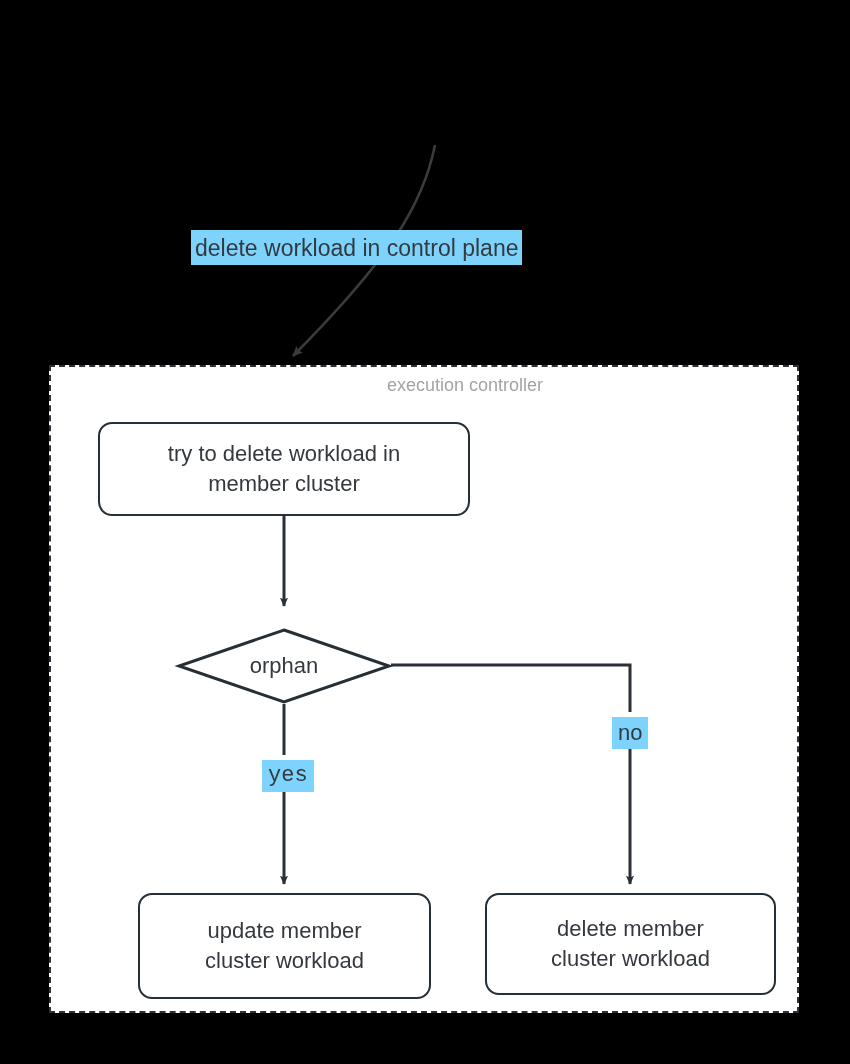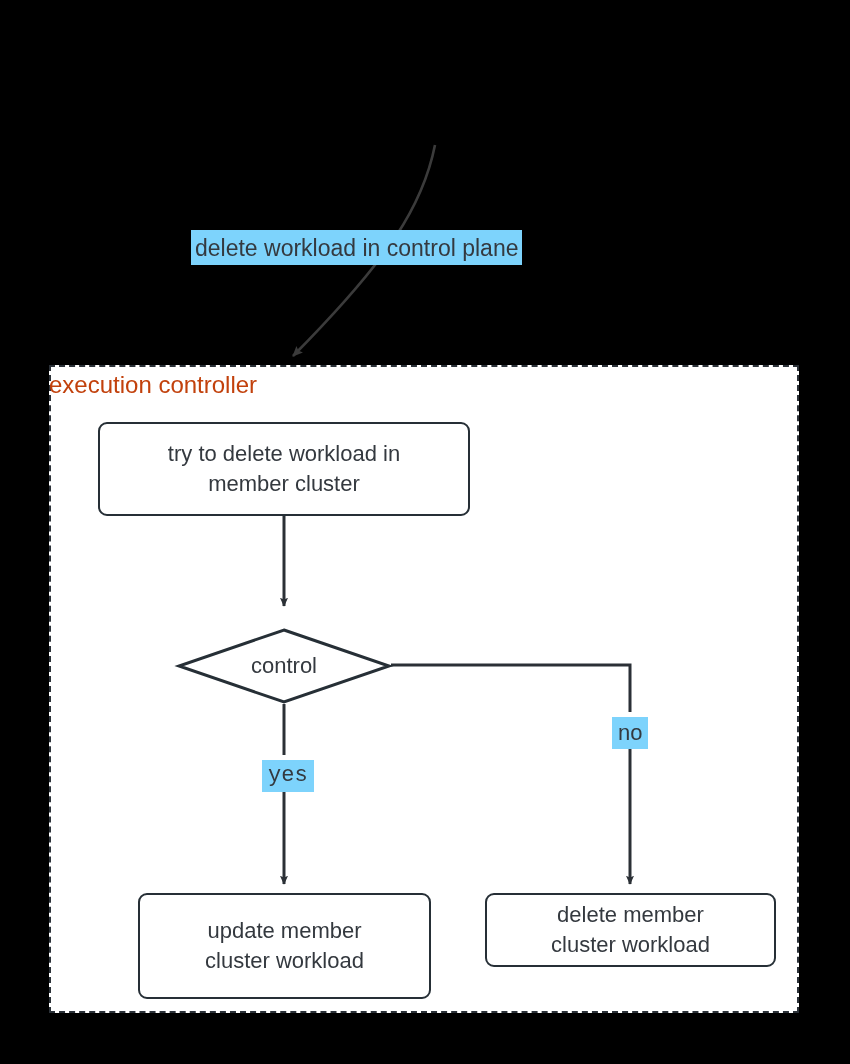--- a/index.html
+++ b/index.html
@@ -41,48 +41,48 @@
     height: 648px;
     background: #ffffff;
     border: 2px dashed #2b3138;
     box-sizing: border-box;
   }
   .subgraph-title {
     position: absolute;
     left: 49px;
     top: 370px;
     width: 494px;
-    text-align: left;
-    font-size: 24px;
-    color: #c2410c;
+    text-align: right;
+    font-size: 18px;
+    color: #a3a3a3;
     line-height: 30px;
     white-space: nowrap;
   }
 
   
   .node {
     position: absolute;
     background: #ffffff;
     border: 2.5px solid #262f36;
-    border-radius: 9px;
+    border-radius: 14px;
     box-sizing: border-box;
     display: flex;
     align-items: center;
     justify-content: center;
     text-align: center;
     color: #34393f;
     font-size: 22px;
     line-height: 30px;
     padding: 4px 10px;
   }
   .node .txt { white-space: pre-line; display: block; }
 
   #node-try   { left: 98px;  top: 422px; width: 372px; height: 94px; }
   #node-update{ left: 138px; top: 893px; width: 293px; height: 106px; }
-  #node-delete{ left: 485px; top: 893px; width: 291px; height: 74px; padding-left: 10px; }
+  #node-delete{ left: 485px; top: 893px; width: 291px; height: 102px; padding-left: 10px; }
 
   
   #node-orphan {
     position: absolute;
     left: 177px;
     top: 628px;
     width: 214px;
     height: 76px;
   }
   #node-orphan .diamond-label {
@@ -150,21 +150,21 @@
 
   <div class="node" id="node-try">
     <span class="txt">try to delete workload in
 member cluster</span>
   </div>
 
   <div id="node-orphan">
     <svg class="layer" style="position:absolute;left:0;top:0;width:214px;height:76px;" viewBox="0 0 214 76" xmlns="http://www.w3.org/2000/svg">
       <polygon points="107,2 212,38 107,74 2,38" fill="#ffffff" stroke="#262f36" stroke-width="3"></polygon>
     </svg>
-    <span class="diamond-label">control</span>
+    <span class="diamond-label">orphan</span>
   </div>
 
   <div class="node" id="node-update">
     <span class="txt">update member
 cluster workload</span>
   </div>
 
   <div class="node" id="node-delete">
     <span class="txt">delete member
 cluster workload</span>

